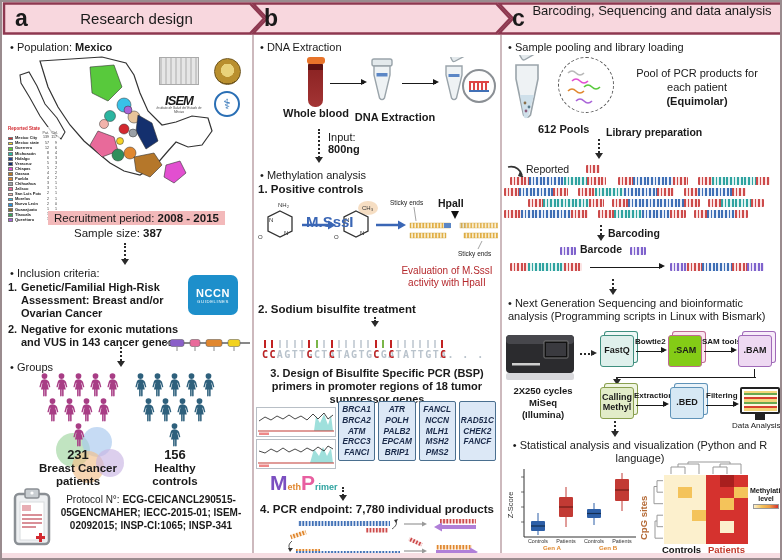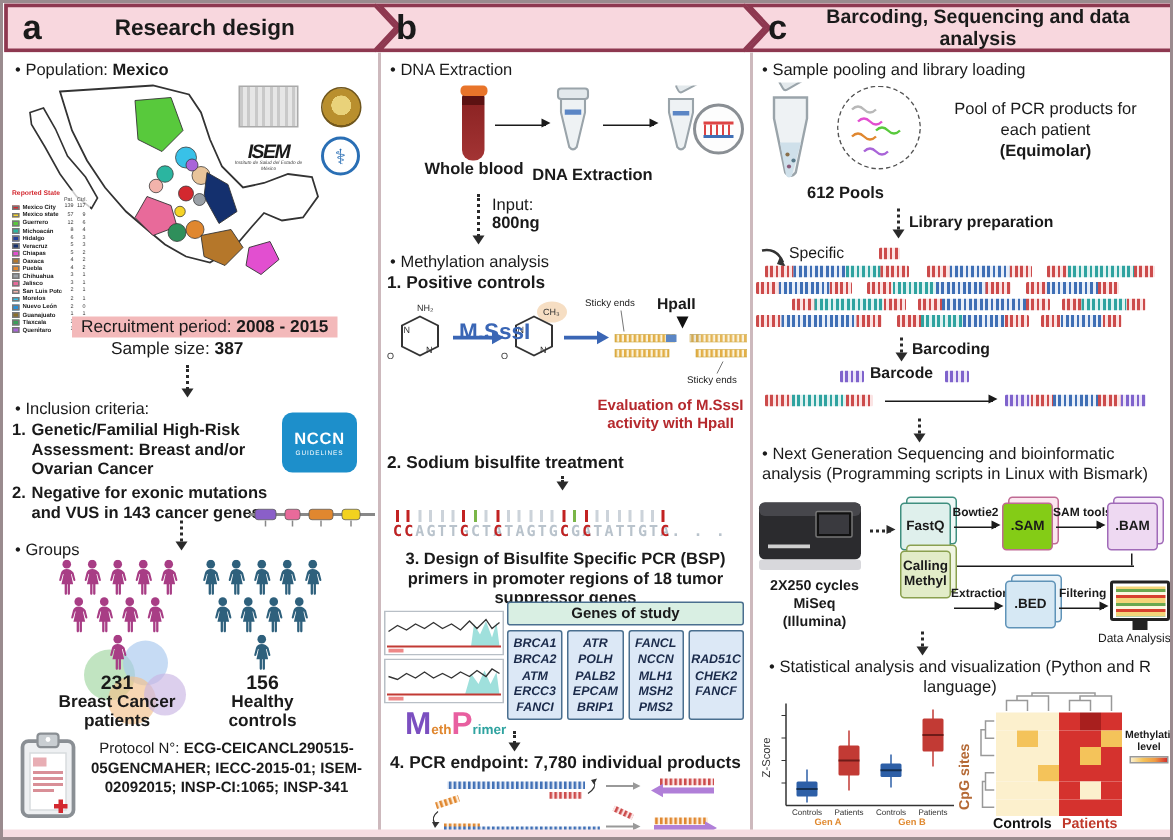--- a/index.html
+++ b/index.html
@@ -3,21 +3,21 @@
 <meta charset="utf-8">
 <style>
 *{margin:0;padding:0;box-sizing:border-box}
 body{background:#e8e8e8}
 .fig{position:relative;width:782px;height:560px;background:#fff;font-family:"Liberation Sans",sans-serif;color:#1a1a1a;border:2px solid #9a8b8e;overflow:hidden}
 .fig::after{content:'';position:absolute;left:0;right:0;bottom:0;height:5px;background:#f6dde2;z-index:40}
 .abs{position:absolute}
 .pnl{position:absolute;top:33px;height:523px;overflow:hidden}
 .sep{position:absolute;top:33px;bottom:0;width:2px;background:#cdb9bd;z-index:30}
 .hletter{font-size:23px;font-weight:bold;line-height:1}
-.htitle{font-size:15px;font-weight:bold;text-align:center}
+.htitle{font-size:15px;font-weight:normal;text-align:center}
 .htitle.small{font-size:13px;line-height:1.12}
 .bl{font-size:11px;white-space:nowrap}
 .bl::before{content:'•  '}
 .b{font-weight:bold}
 .ctr{text-align:center}
 .varrow{position:absolute;border-left:2px dotted #2a2a2a}
 .varrow::after{content:'';position:absolute;left:-5px;bottom:-6px;border:4px solid transparent;border-top:6px solid #2a2a2a}
 .harrow{position:absolute;border-top:1.7px solid #1a1a1a}
 .harrow::after{content:'';position:absolute;right:-6px;top:-4.7px;border:3.7px solid transparent;border-left:6px solid #1a1a1a}
 .hdots{position:absolute;border-top:2.2px dotted #2a2a2a}
@@ -48,21 +48,21 @@
 .gcount{font-size:13px;font-weight:bold;text-align:center}
 .glabel{font-size:11.5px;font-weight:bold;text-align:center;line-height:1.15}
 .pastel{position:absolute;border-radius:50%;opacity:.65}
 .protocol{font-size:10px;line-height:1.3;text-align:center}
 
 .btube{position:absolute;width:15px;height:44px;background:linear-gradient(#5c1212 0 7px,#8d2424 7px,#a33434);border-radius:2px 2px 7px 7px}
 .btube::before{content:'';position:absolute;left:-1.5px;top:-6px;width:18px;height:7px;background:#e8742a;border-radius:3px}
 .maglass{position:absolute;width:34px;height:34px;border-radius:50%;border:2px solid #8a8f94;background:#fdfdfd;display:flex;align-items:center;justify-content:center}
 .comb{width:20px;height:11px;border-top:2px solid #d44;border-bottom:2px solid #3f6fb5;background:repeating-linear-gradient(90deg,#d44 0 1.8px,transparent 1.8px 4px)}
 .cap-blue{color:#3a66b5;font-weight:bold;font-size:10px;text-align:center;line-height:1.2}
-.cap-red{color:#b5292d;font-weight:bold;font-size:10px;text-align:center;line-height:1.2}
+.cap-red{color:#b5292d;font-weight:normal;font-size:10px;text-align:center;line-height:1.2}
 .mono{font-family:"DejaVu Sans Mono",monospace;font-size:10px;font-weight:bold;letter-spacing:1.4px;white-space:pre}
 .ticks{display:flex}
 .ticks i{width:2px;height:8px;margin-right:5.4px;flex:none}
 .seqfaint{color:#b9c3cc}
 .seqred{color:#c22222}
 .s3t{font-size:11px;font-weight:bold;line-height:1.2;text-align:center}
 .mpM{font-size:21px;font-weight:bold;color:#7b4fc0}
 .mpeth{font-size:9px;font-weight:bold;color:#e0872f}
 .mpP{font-size:21px;font-weight:bold;color:#e85fa0}
 .mprimer{font-size:9px;font-weight:bold;color:#2fa3a0}
@@ -557,21 +557,20 @@
     <svg class="abs" style="left:2px;top:404px" width="80" height="30" viewBox="0 0 80 30">
       <rect x=".5" y=".5" width="79" height="29" fill="#fff" stroke="#b8bfc6"></rect>
       <path d="M54,24 L58,10 L63,17 L67,8 L71,17 L75,9 L77,24 Z" fill="#9fe0dc"></path>
       <polyline points="3,12 9,14 15,10 21,13 27,9 33,13 39,10 45,13 51,9 57,12 62,8 68,12 72,7 77,10" fill="none" stroke="#333" stroke-width=".9"></polyline>
       <line x1="2" y1="24" x2="78" y2="24" stroke="#c23a34" stroke-width="1.2"></line>
       <rect x="3" y="25.5" width="10" height="2.5" fill="#e88"></rect>
     </svg>
     <div class="abs" style="left:16px;top:436px"><span class="mpM">M</span><span class="mpeth">eth</span><span class="mpP">P</span><span class="mprimer">rimer</span></div>
 
     <div class="gtable">
-      <div class="gtitle">Genes of study</div>
       <div class="gcols">
         <div class="genecol">
             <div class="gene">BRCA1</div>
             <div class="gene">BRCA2</div>
             <div class="gene">ATM</div>
             <div class="gene">ERCC3</div>
             <div class="gene">FANCI</div>
           </div>
         <div class="genecol">
             <div class="gene">ATR</div>
@@ -638,23 +637,23 @@
       <path d="M6 12 q4 -4 8 0 t8 0" stroke="#b8b8b8" fill="none" stroke-width="1.6"></path>
       <path d="M10 20 q4 -4 8 0 t8 0" stroke="#e24fd0" fill="none" stroke-width="1.6"></path>
       <path d="M22 26 q4 -4 8 0 t8 0" stroke="#58c93c" fill="none" stroke-width="1.6"></path>
       <path d="M6 30 q4 -4 8 0 t8 0" stroke="#e0872f" fill="none" stroke-width="1.6"></path>
       <path d="M14 40 q4 -4 8 0 t8 0" stroke="#a964d8" fill="none" stroke-width="1.6"></path>
     </svg>
     <div class="abs b" style="left:36px;top:88px;font-size:11px">612 Pools</div>
     <div class="abs ctr" style="left:122px;top:32px;width:146px;font-size:11px;line-height:1.25"><span>Pool of PCR products for each patient</span><br><b>(Equimolar)</b></div>
 
     <div class="varrow" style="left:96px;top:104px;height:18px"></div>
-    <div class="abs b" style="left:104px;top:107px;font-size:10.5px">Library preparation</div>
-
-    <div class="abs" style="left:24px;top:128px;font-size:10.5px">Specific</div>
+    <div class="abs b" style="left:104px;top:91px;font-size:10.5px">Library preparation</div>
+
+    <div class="abs" style="left:24px;top:128px;font-size:10.5px">Reported</div>
     <svg class="abs" style="left:4px;top:130px" width="20" height="16" viewBox="0 0 20 16">
         <path d="M2 2 q10 -2 14 8" fill="none" stroke="#333" stroke-width="1.6"></path>
         <polygon points="12,11 18,13 14,6" fill="#333"></polygon>
       </svg>
     <div class="fr" style="left:84px;top:130px;width:14px">
         <i class="sR" style="width:100%"></i>
       </div>
 
     <div class="fr" style="left:8px;top:142px;width:96px">
         <i class="sR" style="width:20%"></i>
@@ -770,21 +769,21 @@
     <div class="plabel" style="left:200px;top:302px">SAM tools</div>
     <div class="harrow" style="left:202px;top:316px;width:30px"></div>
     <div class="folder f-bam" style="left:236px;top:300px">
         <span>.BAM</span>
       </div>
 
     <div class="conn abs" style="left:252px;top:334px;height:8px;border-left:1.6px solid"></div>
     <div class="conn abs" style="left:114px;top:342px;width:140px;border-top:1.6px solid"></div>
     <div class="varrow" style="left:114px;top:342px;height:6px;border-left-style:solid"></div>
 
-    <div class="folder f-call" style="left:98px;top:332px">
+    <div class="folder f-call" style="left:98px;top:352px">
         <span>Calling</span>
         <span>Methyl</span>
       </div>
     <div class="plabel" style="left:132px;top:356px">Extraction</div>
     <div class="harrow" style="left:134px;top:370px;width:30px"></div>
     <div class="folder f-bed" style="left:168px;top:352px">
         <span>.BED</span>
       </div>
     <div class="plabel" style="left:204px;top:356px">Filtering</div>
     <div class="harrow" style="left:204px;top:370px;width:30px"></div>

